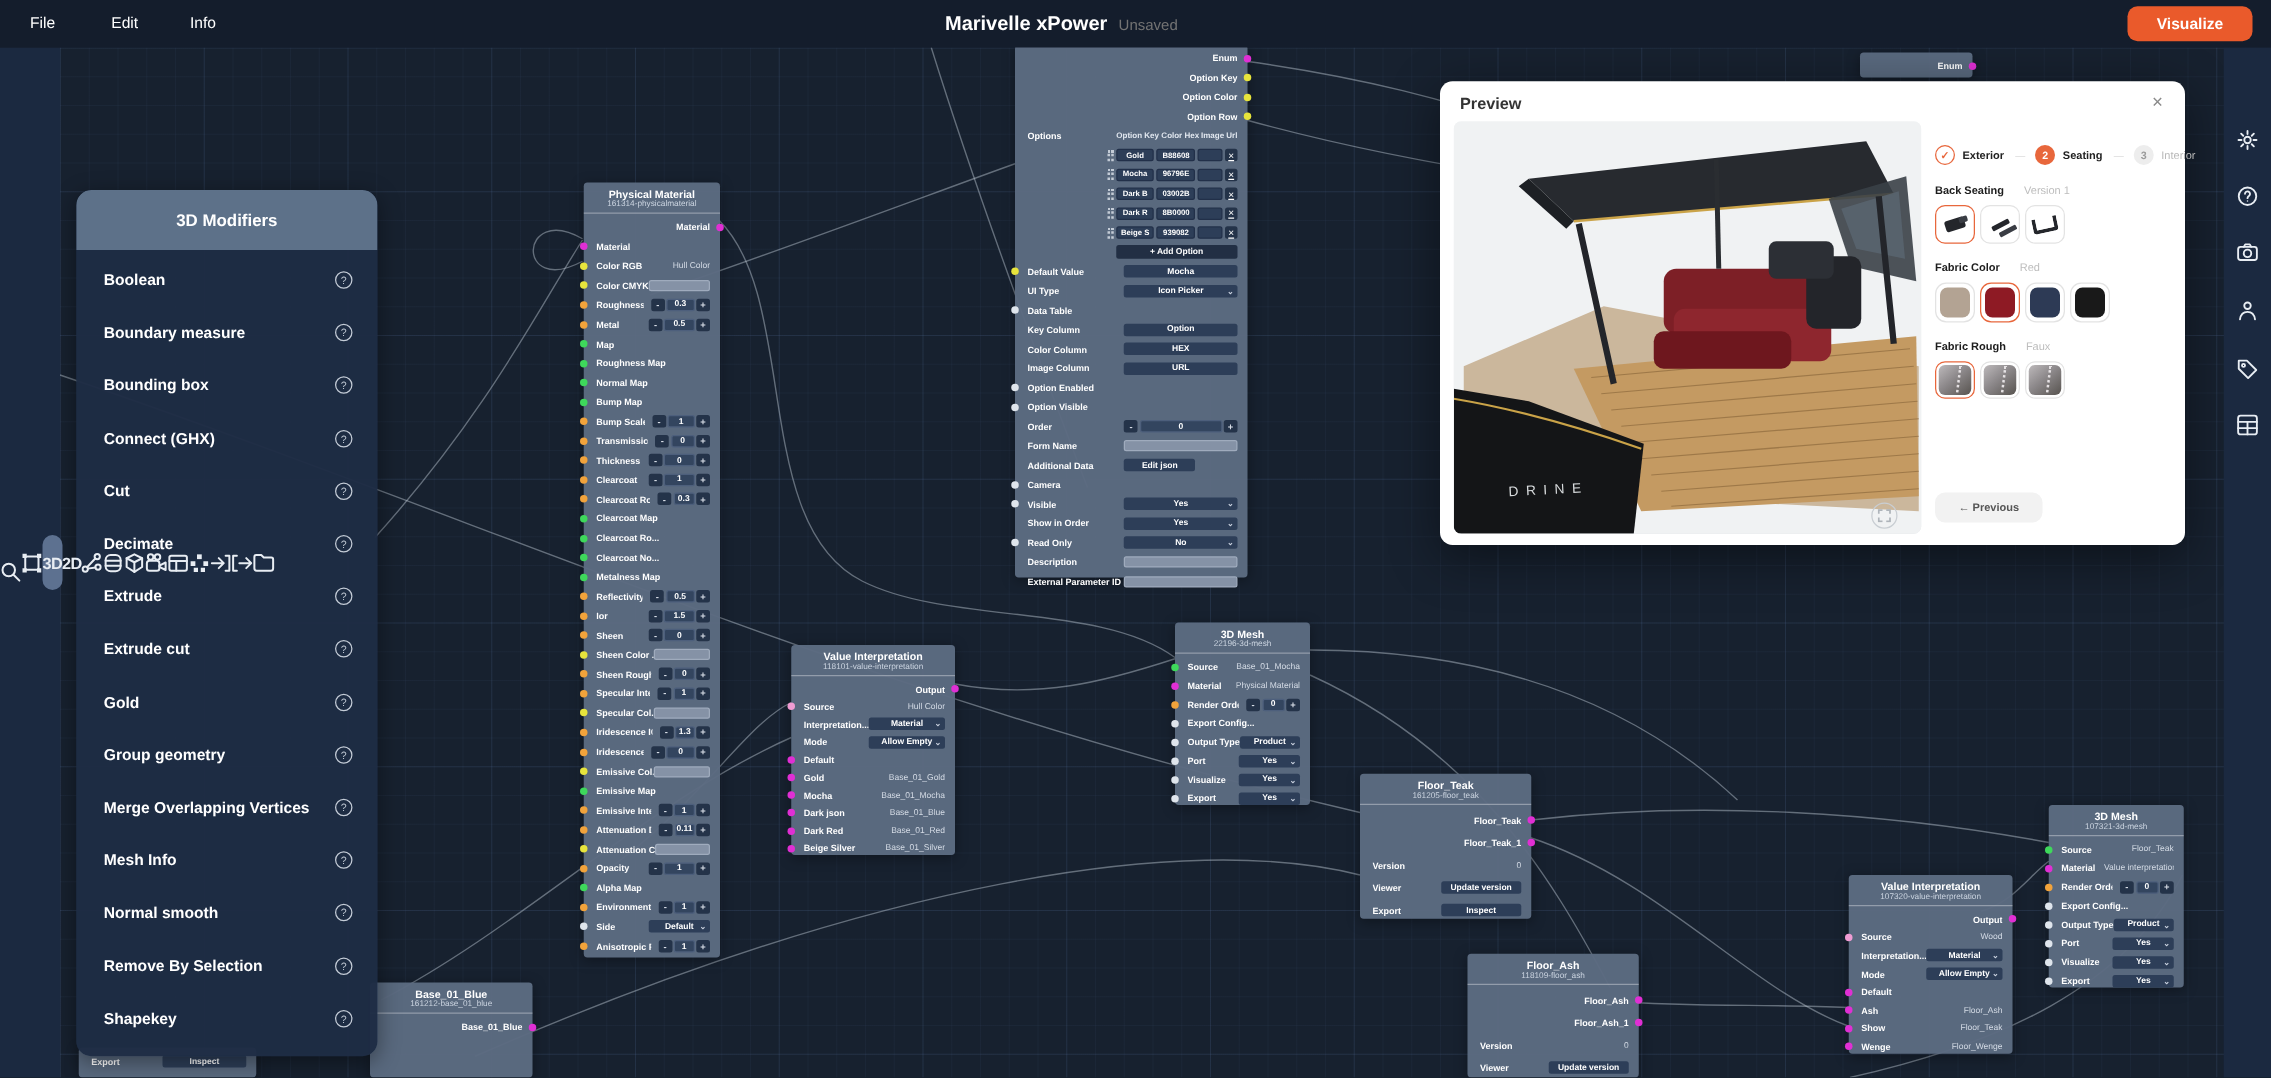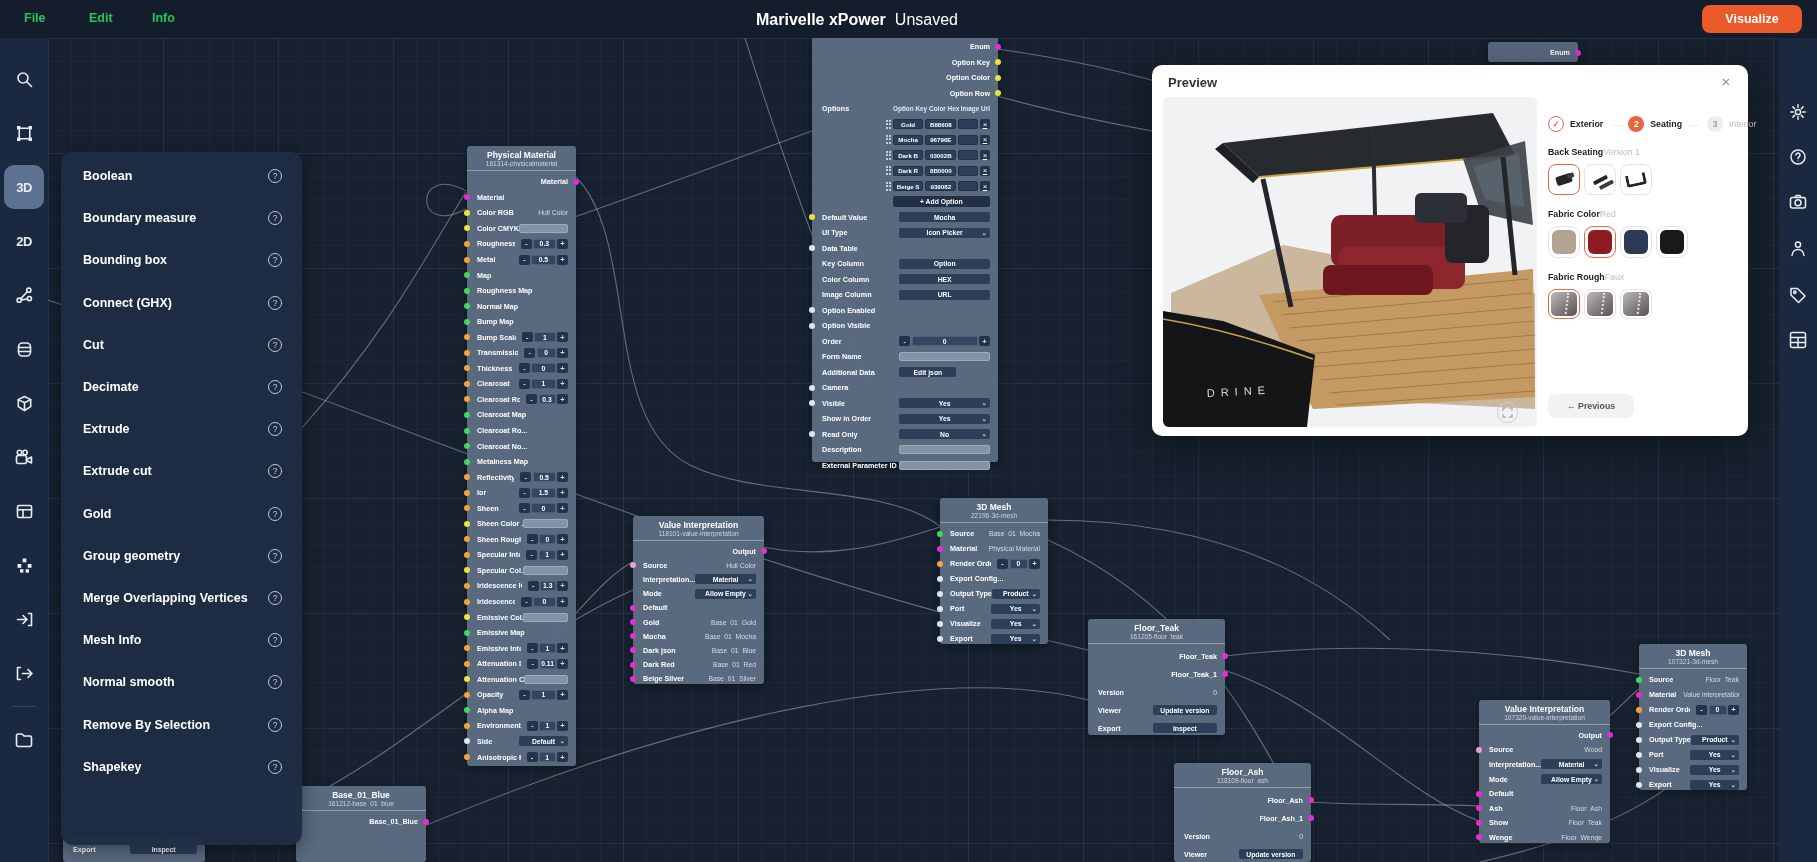--- a/index.html
+++ b/index.html
@@ -1,28 +1,28 @@
 <!DOCTYPE html>
 <html><head>
 <meta charset="utf-8">
 <style>
   *{margin:0;padding:0;box-sizing:border-box}
   html,body{width:1817px;height:862px;overflow:hidden;background:#17212f;font-family:"Liberation Sans",sans-serif}
   #app{position:relative;width:1817px;height:862px;overflow:hidden}
 
   
   .topbar{position:absolute;left:0;top:0;width:1817px;height:38px;background:#141d2c;z-index:9;display:flex;align-items:center}
-  .menu{color:#22c55e;font-size:12.5px;font-weight:bold;position:absolute;top:11px;cursor:pointer}
+  .menu{color:#ffffff;font-size:12.5px;font-weight:normal;position:absolute;top:11px;cursor:pointer}
   .doc-title{position:absolute;left:756px;top:11px;display:flex;gap:9px;align-items:baseline}
   .doc-title b{color:#fff;font-size:16px}
-  .doc-title i{color:#ffffff;font-size:16px;font-style:normal}
+  .doc-title i{color:#737373;font-size:12px;font-style:normal}
   .visualize{position:absolute;right:15px;top:5px;width:100px;height:28px;background:#ea5a2b;border-radius:8px;color:#fff;font-size:12.5px;font-weight:bold;display:flex;align-items:center;justify-content:center;cursor:pointer}
 
   
-  .sidebar{position:absolute;left:0;top:38px;width:48px;height:824px;background:#1b2940;z-index:8;display:flex;flex-direction:column;align-items:center}
+  .sidebar{position:absolute;left:0;top:38px;width:48px;height:824px;background:#1b2940;z-index:8;display:flex;flex-direction:row;align-items:center}
   .sidebar-r{position:absolute;right:0;top:38px;width:38px;height:824px;background:#1b2940;z-index:8}
   .ic{width:48px;height:54px;display:flex;align-items:center;justify-content:center;color:#e8edf3;cursor:pointer}
   .ic svg{stroke:#e8edf3;fill:none;stroke-width:1.6;stroke-linecap:round;stroke-linejoin:round}
   .ic.active{height:44px;width:40px;background:#5d7190;border-radius:10px;margin:5px 0}
   .ic .dim{font-size:13px;font-weight:bold;letter-spacing:-.5px}
   .side-div{width:26px;height:1px;background:#37465e;margin:6px 0}
   .ric{position:absolute;left:7px;width:24px;height:24px;display:flex;align-items:center;justify-content:center;color:#e8edf3;cursor:pointer}
   .ric svg{stroke:#e8edf3;fill:none;stroke-width:1.5;stroke-linecap:round;stroke-linejoin:round}
 
   
@@ -93,21 +93,21 @@
   .step{display:flex;align-items:center;gap:6px}
   .sdash{color:#d9d9d9;font-size:8px;margin:0 2px}
   .scircle{width:16px;height:16px;border-radius:50%;font-size:8.5px;display:flex;align-items:center;justify-content:center;font-weight:bold}
   .scircle.done{border:1.4px solid #e8673c;color:#e8673c;background:#fff}
   .scircle.active{background:#e8673c;color:#fff}
   .scircle.todo{background:#ededed;color:#9a9a9a}
   .slabel{font-size:8.8px;font-weight:bold;color:#222}
   .slabel.todo{color:#b9b9b9;font-weight:normal}
   .sect-label{margin-top:14px;font-size:8.8px}
   .sect-label b{color:#1d1d1d}
-  .sect-label i{color:#bdbdbd;font-style:normal;margin-left:0}
+  .sect-label i{color:#bdbdbd;font-style:normal;margin-left:16px}
   .thumbs{display:flex;gap:4px;margin-top:7px}
   .thumb{width:32px;height:31px;background:#fff;border:1px solid #e3e3e3;border-radius:8px;display:flex;align-items:center;justify-content:center;cursor:pointer;position:relative}
   .thumb.sel{border:1.6px solid #e8673c}
   .g1::before{content:'';width:16px;height:9px;background:#24262b;border-radius:2px;transform:rotate(-18deg)}
   .g1::after{content:'';position:absolute;right:5px;top:8px;width:7px;height:5px;background:#3a3d44;border-radius:1.5px;transform:rotate(-18deg)}
   .g2::before{content:'';width:15px;height:4px;background:#24262b;border-radius:1px;transform:rotate(-28deg);box-shadow:3px 7px 0 #3a3d44}
   .g3::before{content:'';width:14px;height:9px;border:3px solid #24262b;border-top:none;border-radius:0 0 3px 3px;transform:rotate(-12deg)}
   .swatch{width:32px;height:32px;background:#fff;border:1px solid #e3e3e3;border-radius:9px;display:flex;align-items:center;justify-content:center;cursor:pointer}
   .swatch.sel{border:1.6px solid #e8673c}
   .swatch s{display:block;width:24px;height:24px;border-radius:6px}
@@ -1240,20 +1240,21 @@
             <div class="row out">
               <span class="dot magenta"></span>
               <span class="rlabel">Enum</span>
 
             </div>
           </div>
       </div>
     </div>
 
   <div class="mod-panel">
+    <div class="mod-head">3D Modifiers</div>
     <div class="mod-list">
 
         <div class="mod-item">
           <span class="lbl">Boolean</span>
           <span class="qmark">?</span>
         </div>
 
         <div class="mod-item">
           <span class="lbl">Boundary measure</span>
           <span class="qmark">?</span>

